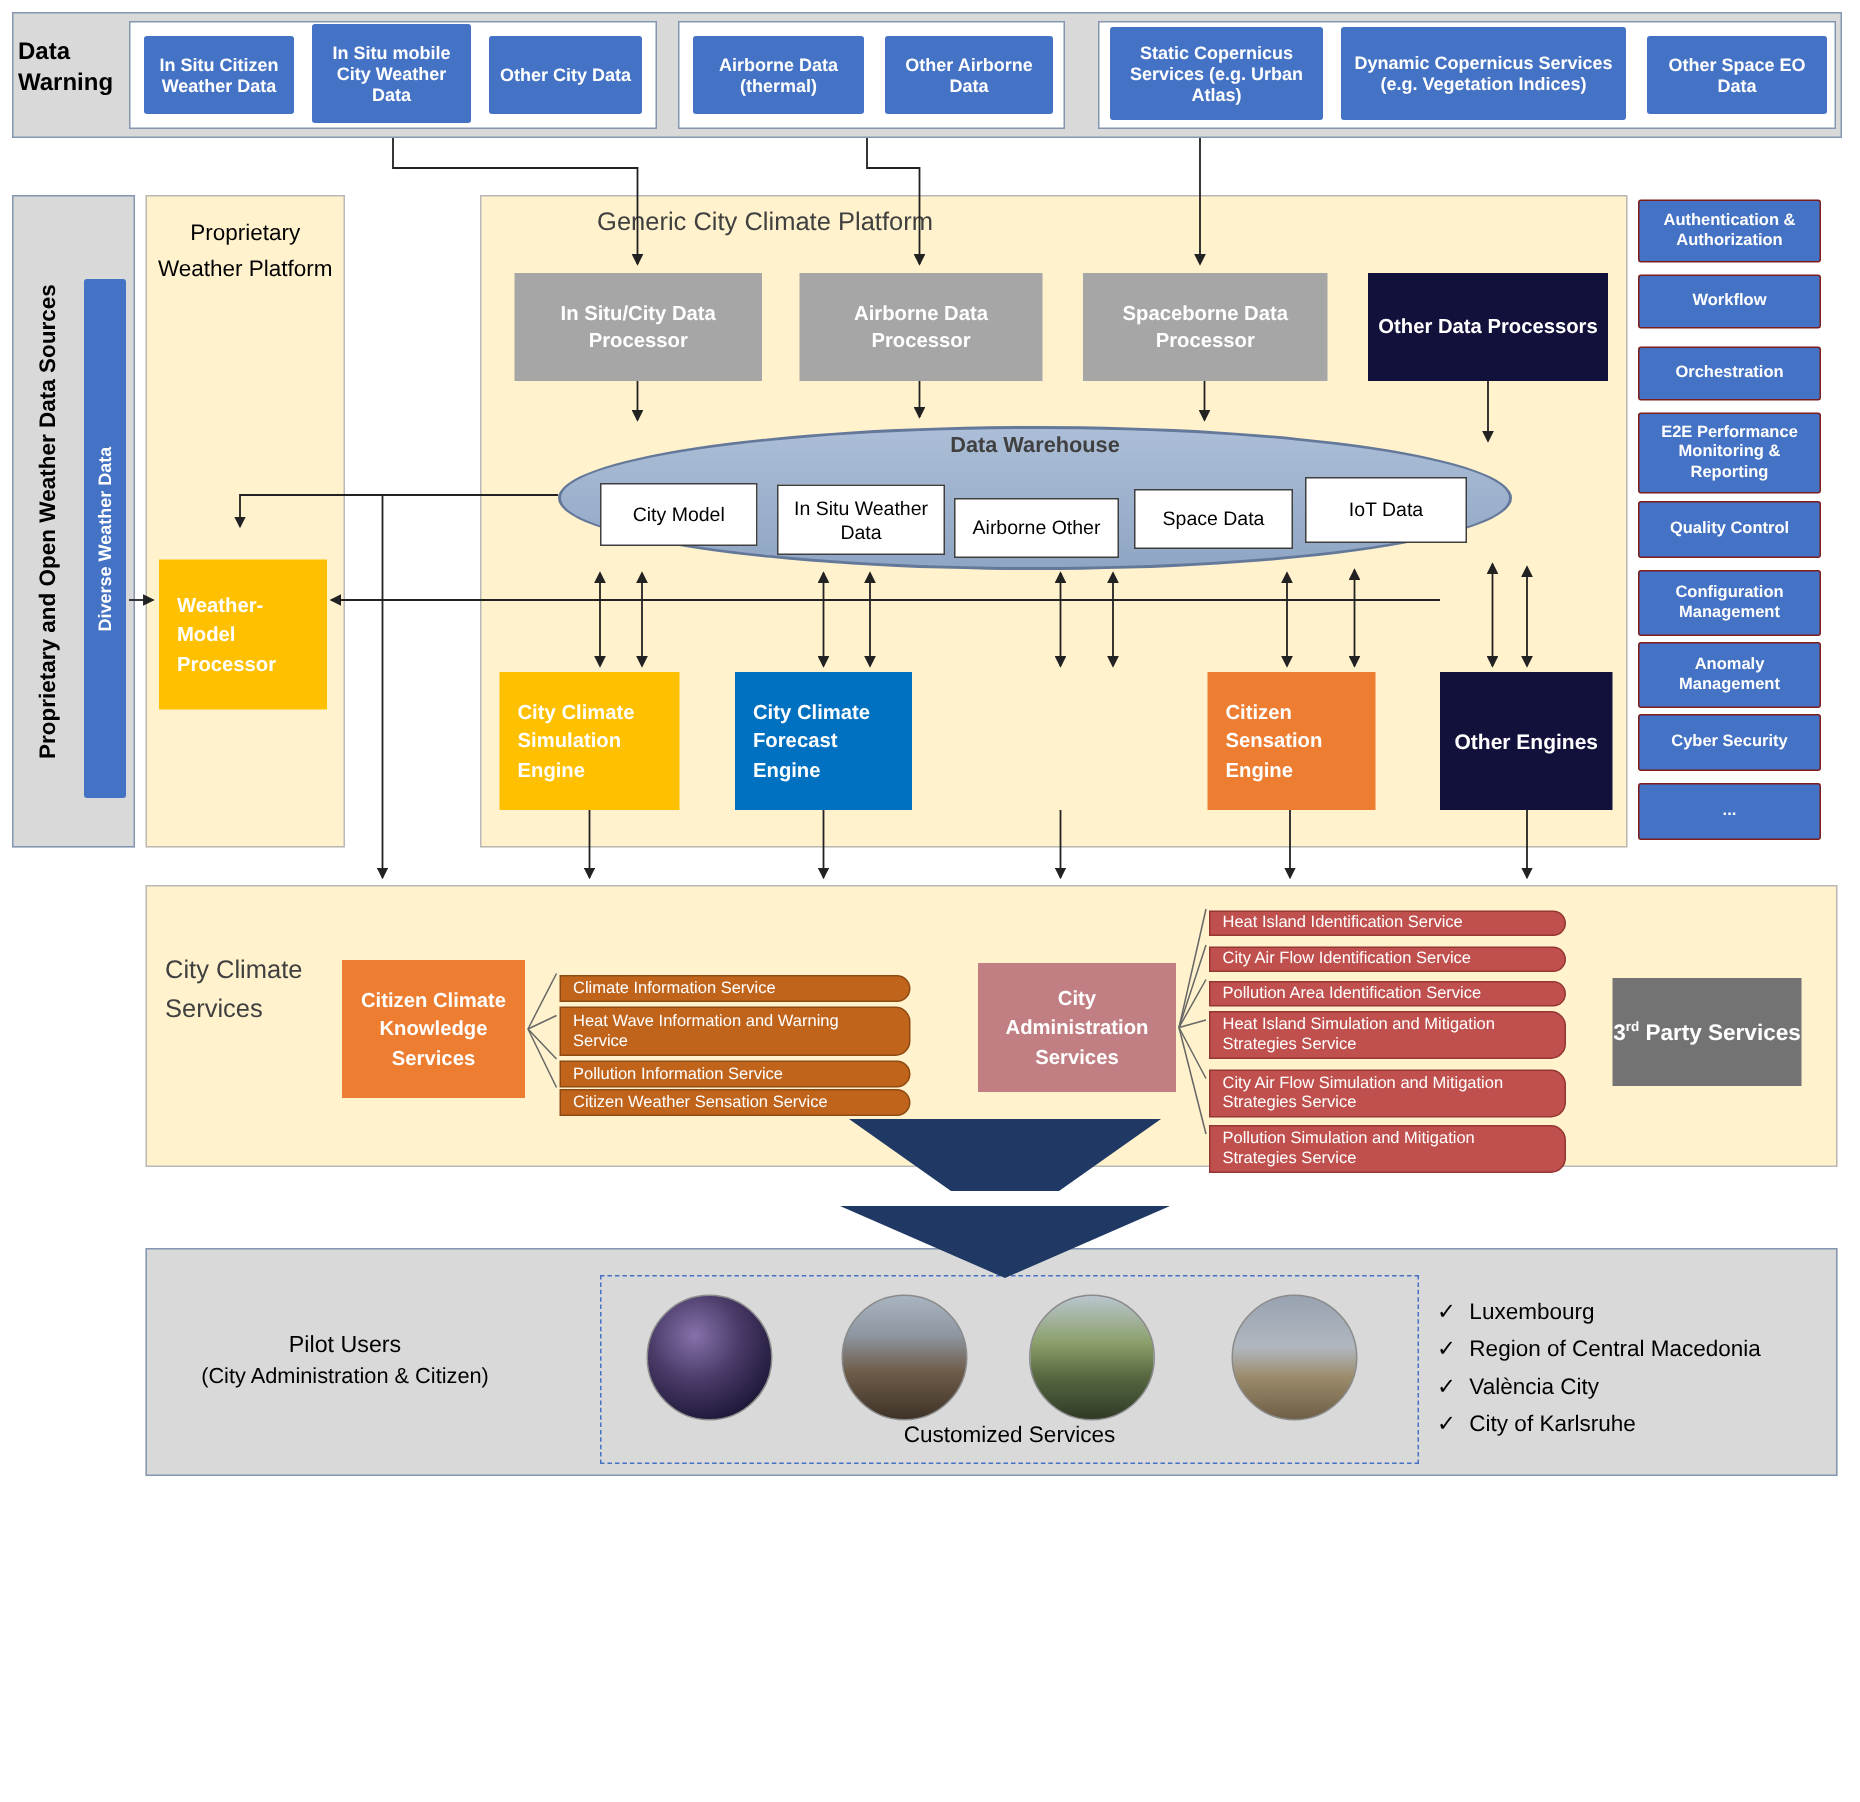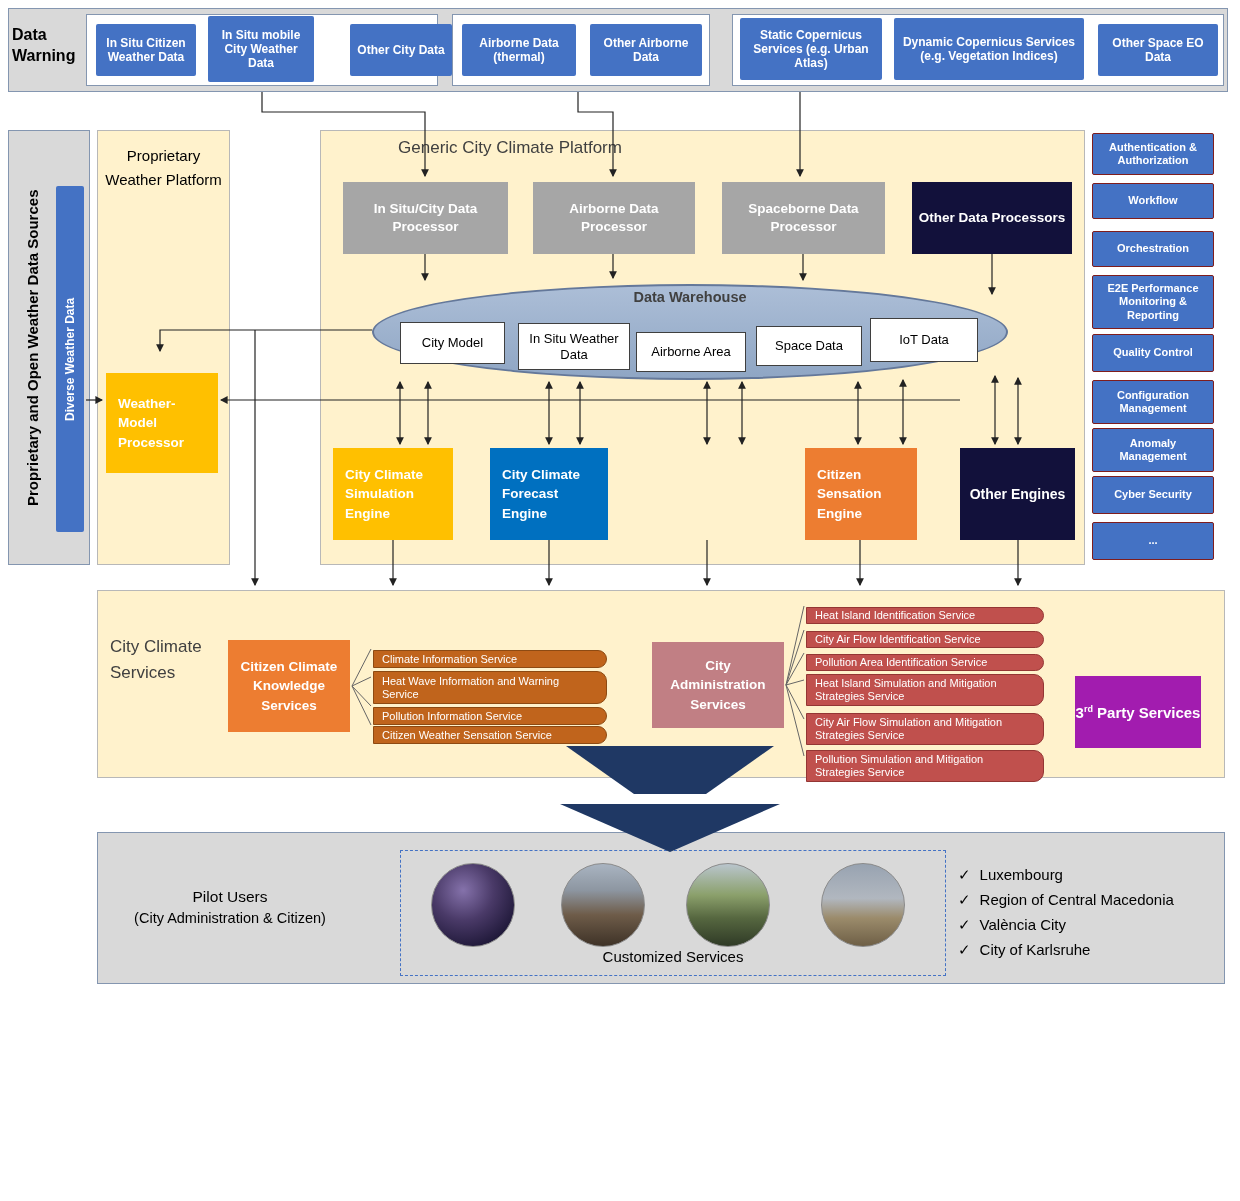--- a/index.html
+++ b/index.html
@@ -43,21 +43,21 @@
 <body>
 
 <div class="canvas">
 
   <div class="abs band" style="left:8px;top:8px;width:1220px;height:84px;"></div>
   <div class="abs" style="left:12px;top:25px;width:76px;font-size:16px;font-weight:600;line-height:1.3;">Data Warning</div>
 
   <div class="abs grp" style="left:86px;top:14px;width:352px;height:72px;"></div>
   <div class="abs bbox" style="left:96px;top:24px;width:100px;height:52px;">In Situ Citizen Weather Data</div>
   <div class="abs bbox" style="left:208px;top:16px;width:106px;height:66px;">In Situ mobile City Weather Data</div>
-  <div class="abs bbox" style="left:326px;top:24px;width:102px;height:52px;margin-left:24px;">Other City Data</div>
+  <div class="abs bbox" style="left:326px;top:24px;width:102px;height:52px;">Other City Data</div>
 
   <div class="abs grp" style="left:452px;top:14px;width:258px;height:72px;"></div>
   <div class="abs bbox" style="left:462px;top:24px;width:114px;height:52px;">Airborne Data (thermal)</div>
   <div class="abs bbox" style="left:590px;top:24px;width:112px;height:52px;">Other Airborne Data</div>
 
   <div class="abs grp" style="left:732px;top:14px;width:492px;height:72px;"></div>
   <div class="abs bbox" style="left:740px;top:18px;width:142px;height:62px;">Static Copernicus Services (e.g. Urban Atlas)</div>
   <div class="abs bbox" style="left:894px;top:18px;width:190px;height:62px;">Dynamic Copernicus Services (e.g. Vegetation Indices)</div>
   <div class="abs bbox" style="left:1098px;top:24px;width:120px;height:52px;">Other Space EO Data</div>
 
@@ -74,21 +74,21 @@
 
   <div class="abs gproc" style="left:533px;top:182px;width:162px;height:72px;">Airborne Data Processor</div>
   <div class="abs gproc" style="left:343px;top:182px;width:165px;height:72px;">In Situ/City Data Processor</div>
   <div class="abs gproc" style="left:722px;top:182px;width:163px;height:72px;">Spaceborne Data Processor</div>
   <div class="abs navy" style="left:912px;top:182px;width:160px;height:72px;">Other Data Processors</div>
 
   <div class="abs" style="left:372px;top:284px;width:636px;height:96px;border-radius:50%;background:linear-gradient(180deg,#acbed7 0%,#8fa6c4 100%);border:2px solid #64789a;"></div>
   <div class="abs" style="left:540px;top:289px;width:300px;text-align:center;font-size:14.5px;font-weight:bold;color:#404040;">Data Warehouse</div>
   <div class="abs store" style="left:400px;top:322px;width:105px;height:42px;">City Model</div>
   <div class="abs store" style="left:518px;top:323px;width:112px;height:47px;">In Situ Weather Data</div>
-  <div class="abs store" style="left:636px;top:332px;width:110px;height:40px;">Airborne Area</div>
+  <div class="abs store" style="left:636px;top:332px;width:110px;height:40px;">Airborne Other</div>
   <div class="abs store" style="left:756px;top:326px;width:106px;height:40px;">Space Data</div>
   <div class="abs store" style="left:870px;top:318px;width:108px;height:44px;">IoT Data</div>
 
   <div class="abs engine" style="left:333px;top:448px;width:120px;height:92px;background:#FFC000;">City Climate Simulation Engine</div>
   <div class="abs engine" style="left:490px;top:448px;width:118px;height:92px;background:#0070C0;">City Climate Forecast Engine</div>
   <div class="abs engine" style="left:805px;top:448px;width:112px;height:92px;background:#ED7D31;">Citizen Sensation Engine</div>
   <div class="abs navy" style="left:960px;top:448px;width:115px;height:92px;font-size:14px;">Other Engines</div>
 
   <div class="abs rail" style="left:1092px;top:133px;width:122px;height:42px;">Authentication &amp; Authorization</div>
   <div class="abs rail" style="left:1092px;top:183px;width:122px;height:36px;">Workflow</div>
@@ -112,21 +112,21 @@
 
   <div class="abs engine" style="left:652px;top:642px;width:132px;height:86px;background:#C17F84;justify-content:center;text-align:center;">City Administration Services</div>
 
   <div class="abs pill redp" style="left:806px;top:597px;width:238px;height:17px;">Heat Island Identification Service</div>
   <div class="abs pill redp" style="left:806px;top:621px;width:238px;height:17px;">City Air Flow Identification Service</div>
   <div class="abs pill redp" style="left:806px;top:644px;width:238px;height:17px;">Pollution Area Identification Service</div>
   <div class="abs pill redp" style="left:806px;top:664px;width:238px;height:32px;">Heat Island Simulation and Mitigation Strategies Service</div>
   <div class="abs pill redp" style="left:806px;top:703px;width:238px;height:32px;">City Air Flow Simulation and Mitigation Strategies Service</div>
   <div class="abs pill redp" style="left:806px;top:740px;width:238px;height:32px;">Pollution Simulation and Mitigation Strategies Service</div>
 
-  <div class="abs" style="left:1075px;top:676px;width:126px;height:72px;background:#a21caf;color:#fff;font-weight:bold;font-size:15px;display:flex;align-items:center;justify-content:center;text-align:center;line-height:1.4;">
+  <div class="abs" style="left:1075px;top:652px;width:126px;height:72px;background:#737373;color:#fff;font-weight:bold;font-size:15px;display:flex;align-items:center;justify-content:center;text-align:center;line-height:1.4;">
     <span><span>3</span><sup style="font-size:9px;">rd</sup><span> Party Services</span></span>
   </div>
 
   <div class="abs band" style="left:97px;top:832px;width:1128px;height:152px;"></div>
   <div class="abs" style="left:110px;top:888px;width:240px;text-align:center;">
     <div style="font-size:15.5px;">Pilot Users</div>
     <div style="font-size:14.5px;margin-top:4px;">(City Administration &amp; Citizen)</div>
   </div>
   <div class="abs" style="left:400px;top:850px;width:546px;height:126px;border:1.5px dashed #4472C4;"></div>
   <div class="abs photo photo1" style="left:431px;top:863px;width:84px;height:84px;"></div>

